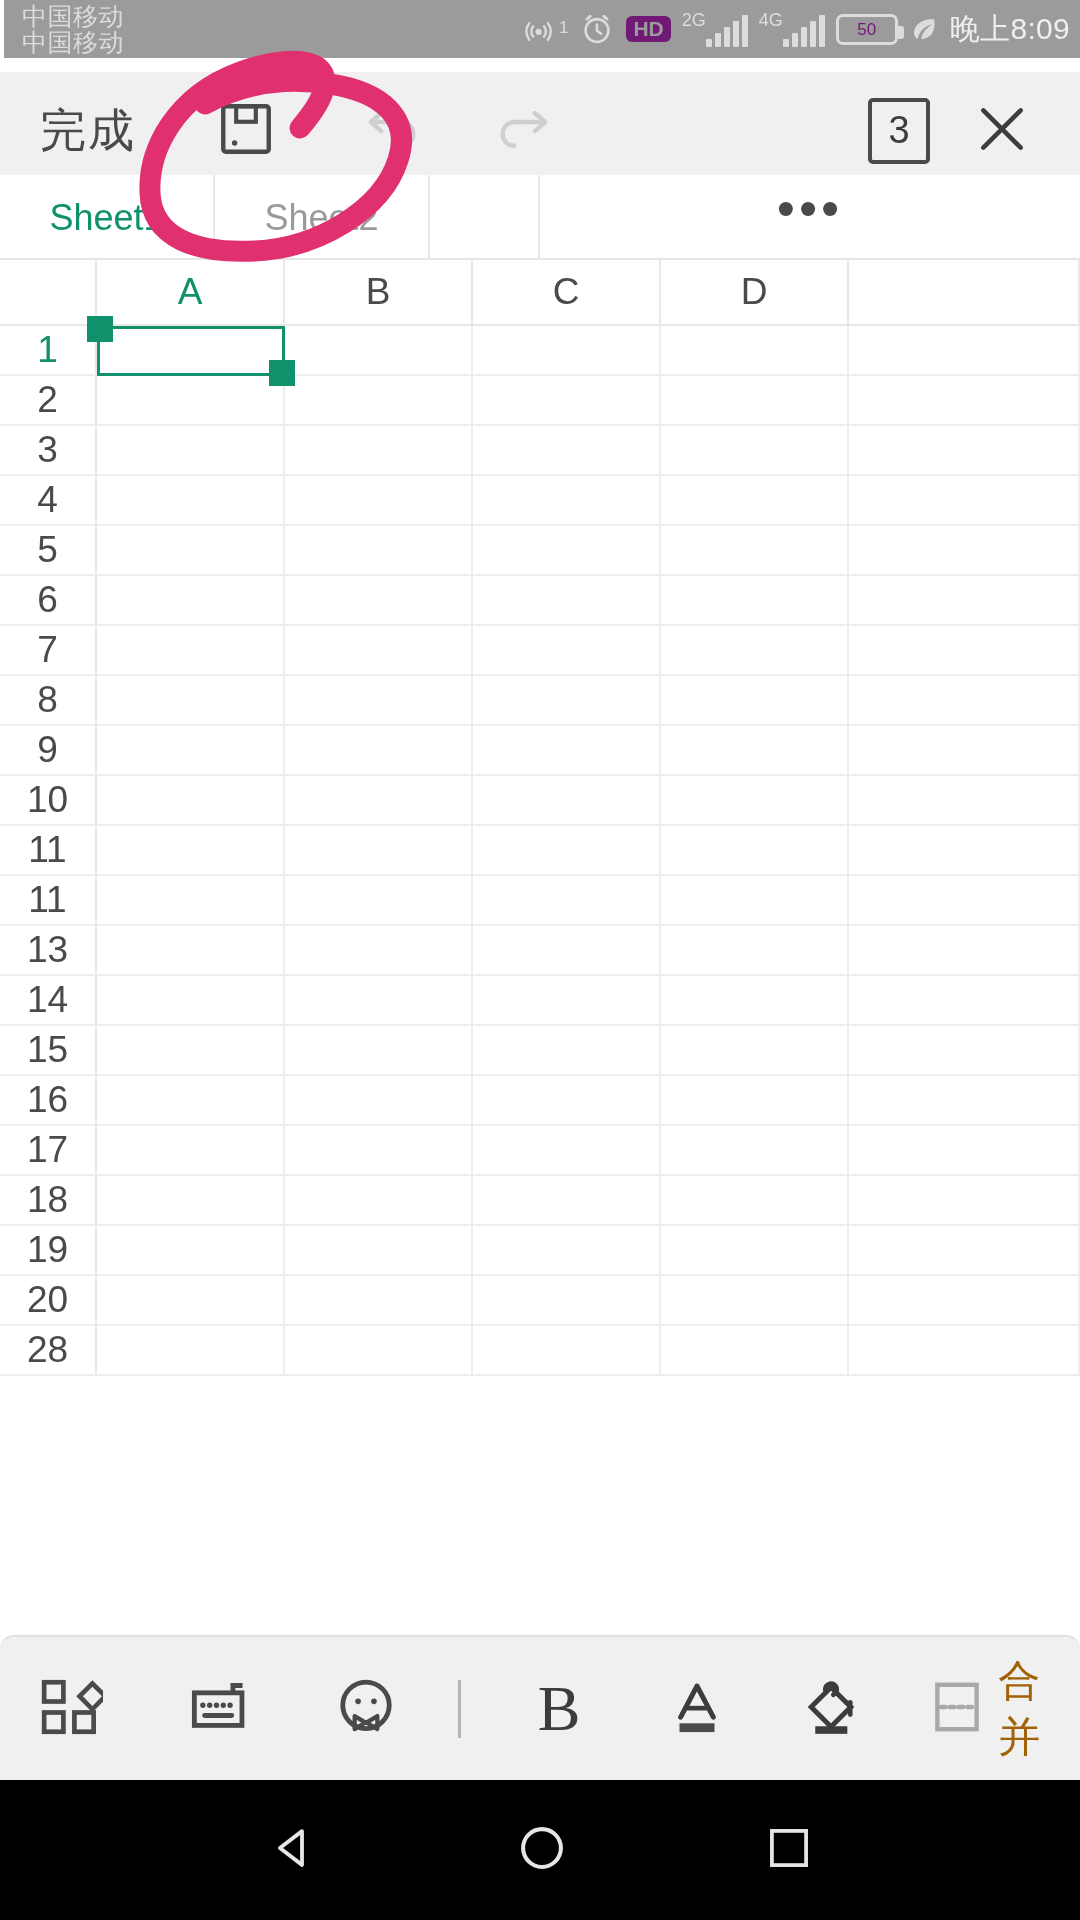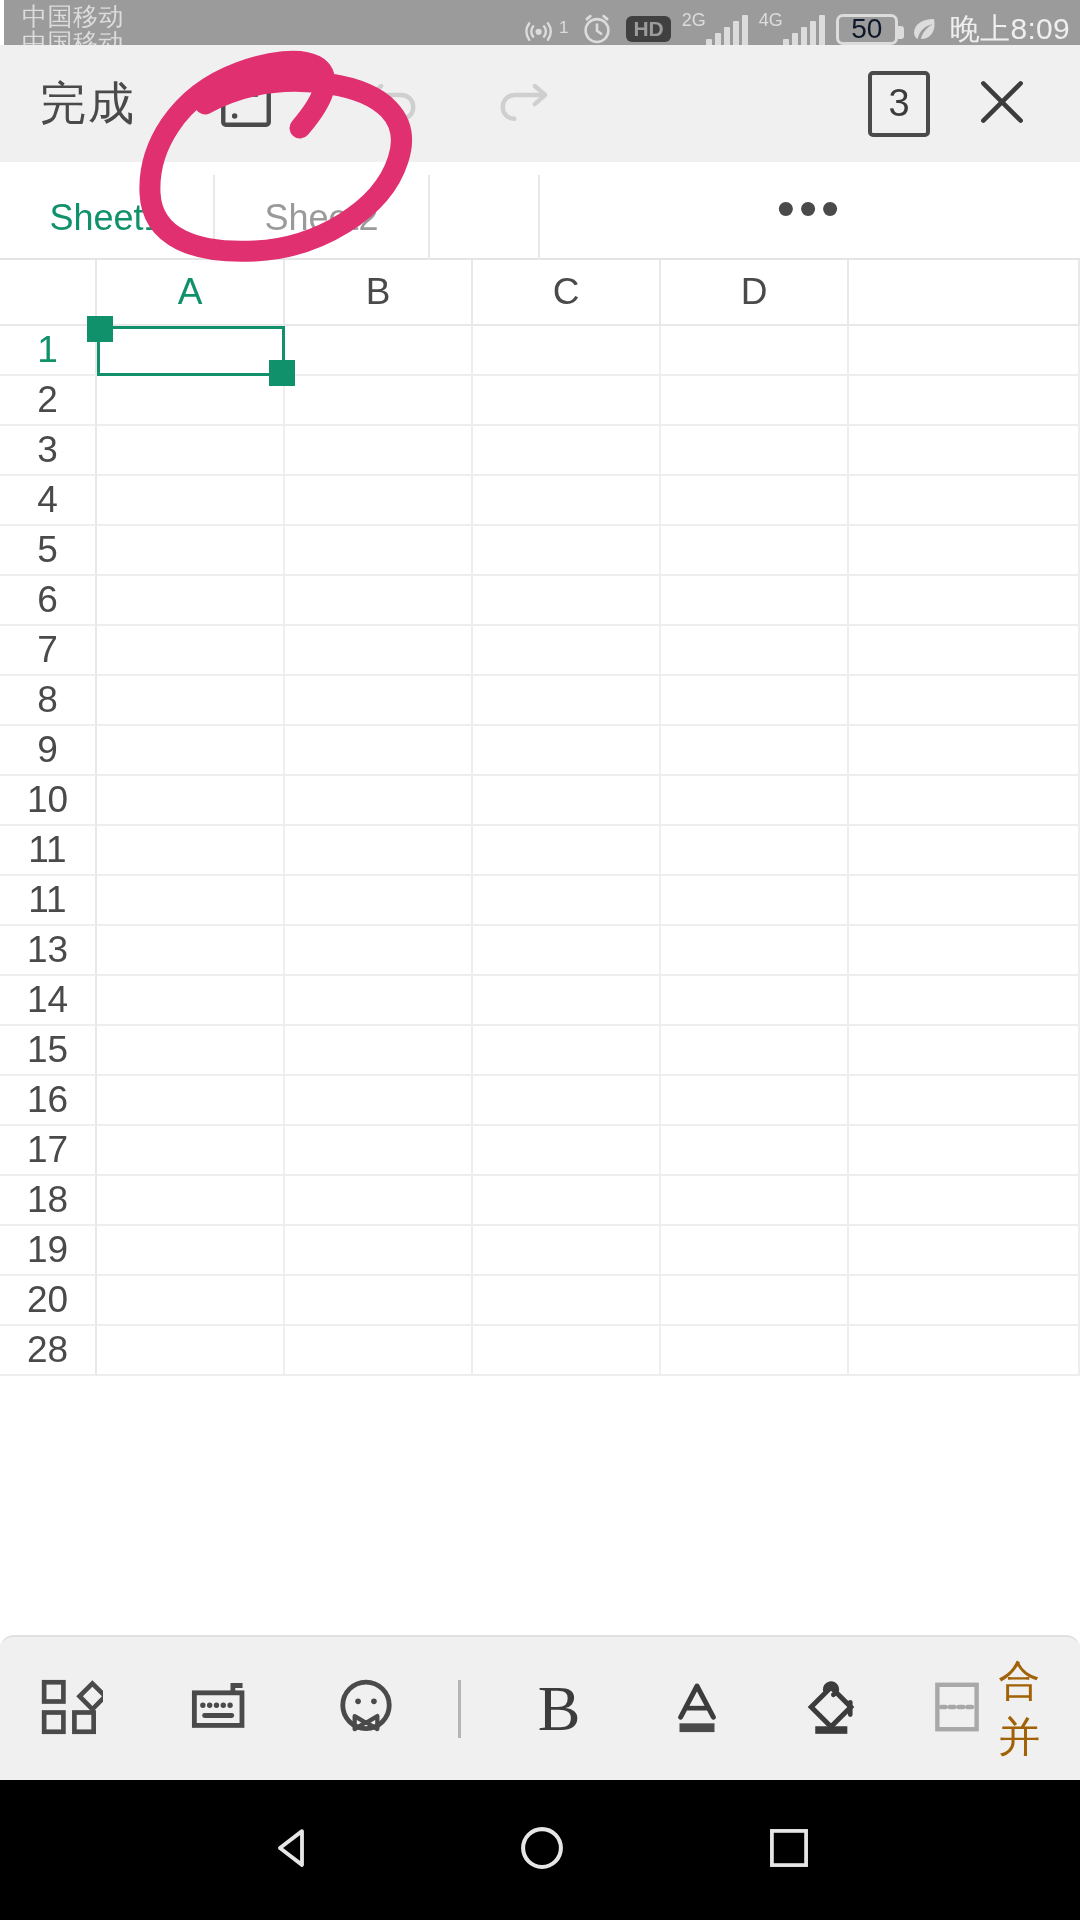--- a/index.html
+++ b/index.html
@@ -14,46 +14,46 @@
     position:absolute; left:4px; top:0; width:1080px; height:58px;
     background:#9b9b9b; color:#e8e8e8;
     display:flex; align-items:center; justify-content:space-between;
     padding:0 14px 0 18px;
   }
   .carrier-stack{ display:flex; flex-direction:column; justify-content:center; line-height:1.06; }
   .carrier-stack span{ font-size:25px; color:#dcdcdc; letter-spacing:.5px; }
   .status-right{ display:flex; align-items:center; gap:11px; }
   .sb-ico{ display:flex; align-items:center; }
   .hd-badge{
-    background:#404040; color:#9b9b9b; font-size:21px; font-weight:bold;
+    background:#701a75; color:#9b9b9b; font-size:21px; font-weight:bold;
     border-radius:6px; padding:1px 7px 2px; line-height:1.12;
   }
   .gen-sig{ display:flex; align-items:flex-end; gap:0; position:relative; }
   .gen-label{ font-size:18px; color:#dcdcdc; line-height:1; margin-bottom:18px; }
   .bars{ display:flex; align-items:flex-end; gap:3px; height:30px; }
   .bars i{ display:block; width:6px; background:#dcdcdc; border-radius:1px; }
   .bars i:nth-child(1){height:8px}
   .bars i:nth-child(2){height:14px}
   .bars i:nth-child(3){height:20px}
   .bars i:nth-child(4){height:26px}
   .bars i:nth-child(5){height:32px}
   .battery{
     width:62px; height:31px; border:3px solid #dcdcdc; border-radius:7px;
     display:flex; align-items:center; justify-content:center; position:relative;
   }
   .battery:after{
     content:""; position:absolute; right:-9px; top:9px; width:6px; height:13px;
     background:#dcdcdc; border-radius:0 3px 3px 0;
   }
-  .battery span{ font-size:28px; color:#0f172a; line-height:1; }
+  .battery span{ font-size:17px; color:#701a75; line-height:1; }
   .clock-time{ font-size:30px; color:#efefef; letter-spacing:.3px; }
 
   
   #top-toolbar{
-    position:absolute; left:0; top:45px; width:1080px; height:117px;
+    position:absolute; left:0; top:72px; width:1080px; height:117px;
     background:#f0f0f0; display:flex; align-items:center;
   }
   #done-button{
     font-size:46px; color:#4a4a4a; margin-left:40px; letter-spacing:2px;
   }
   .tb-btn{ width:120px; height:117px; display:flex; align-items:center; justify-content:center; }
   #doc-count-badge{
     margin-left:auto; margin-right:40px;
     width:62px; height:66px; border:4px solid #4a4a4a; border-radius:5px;
     display:flex; align-items:center; justify-content:center;

